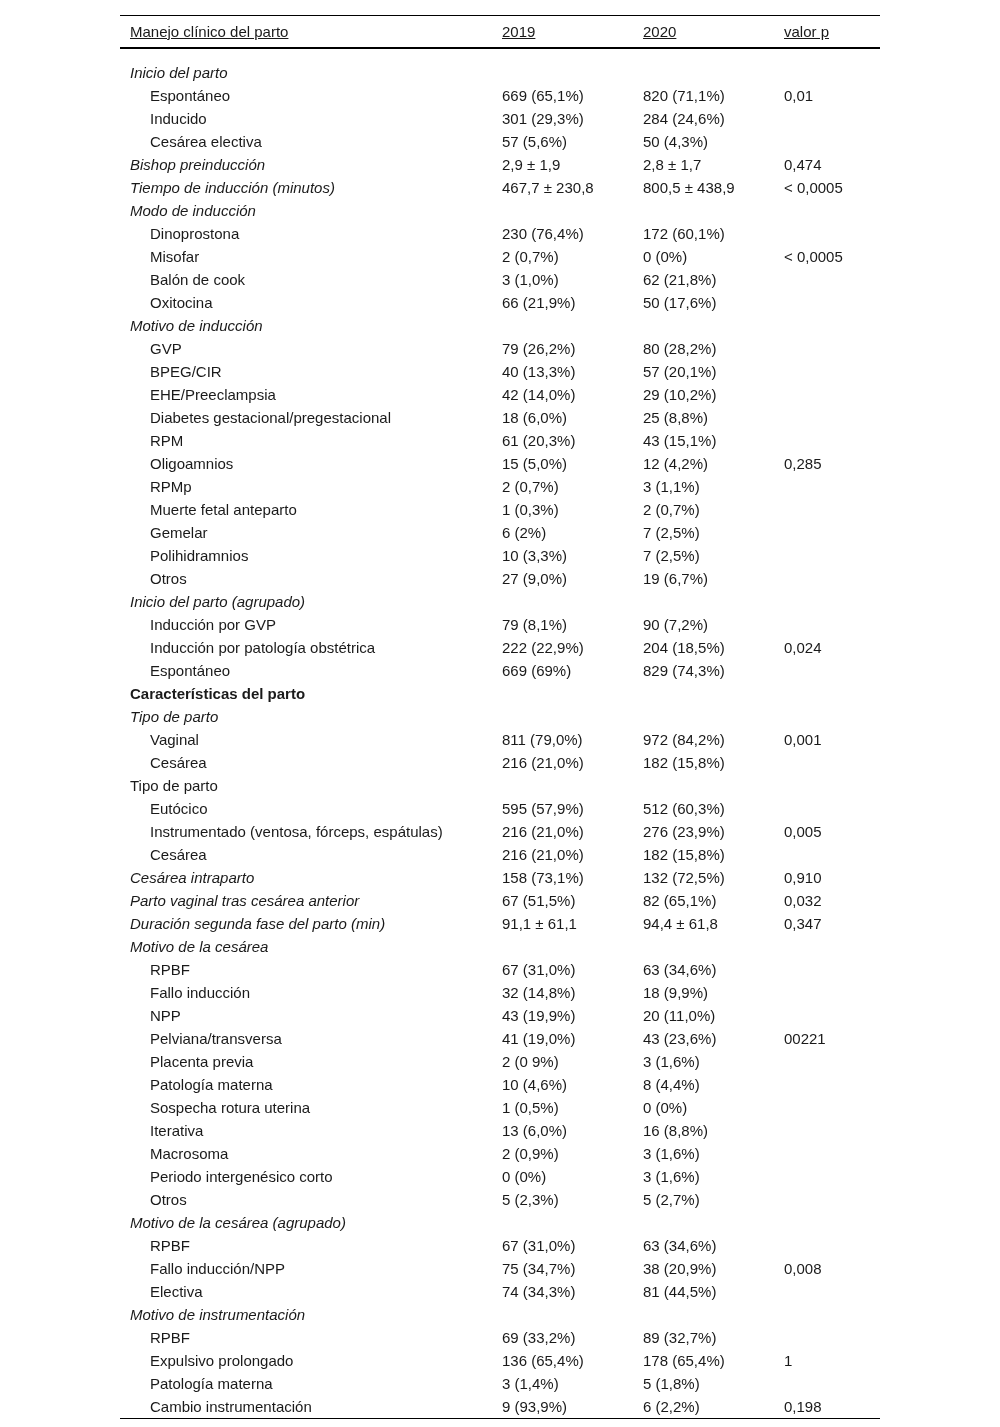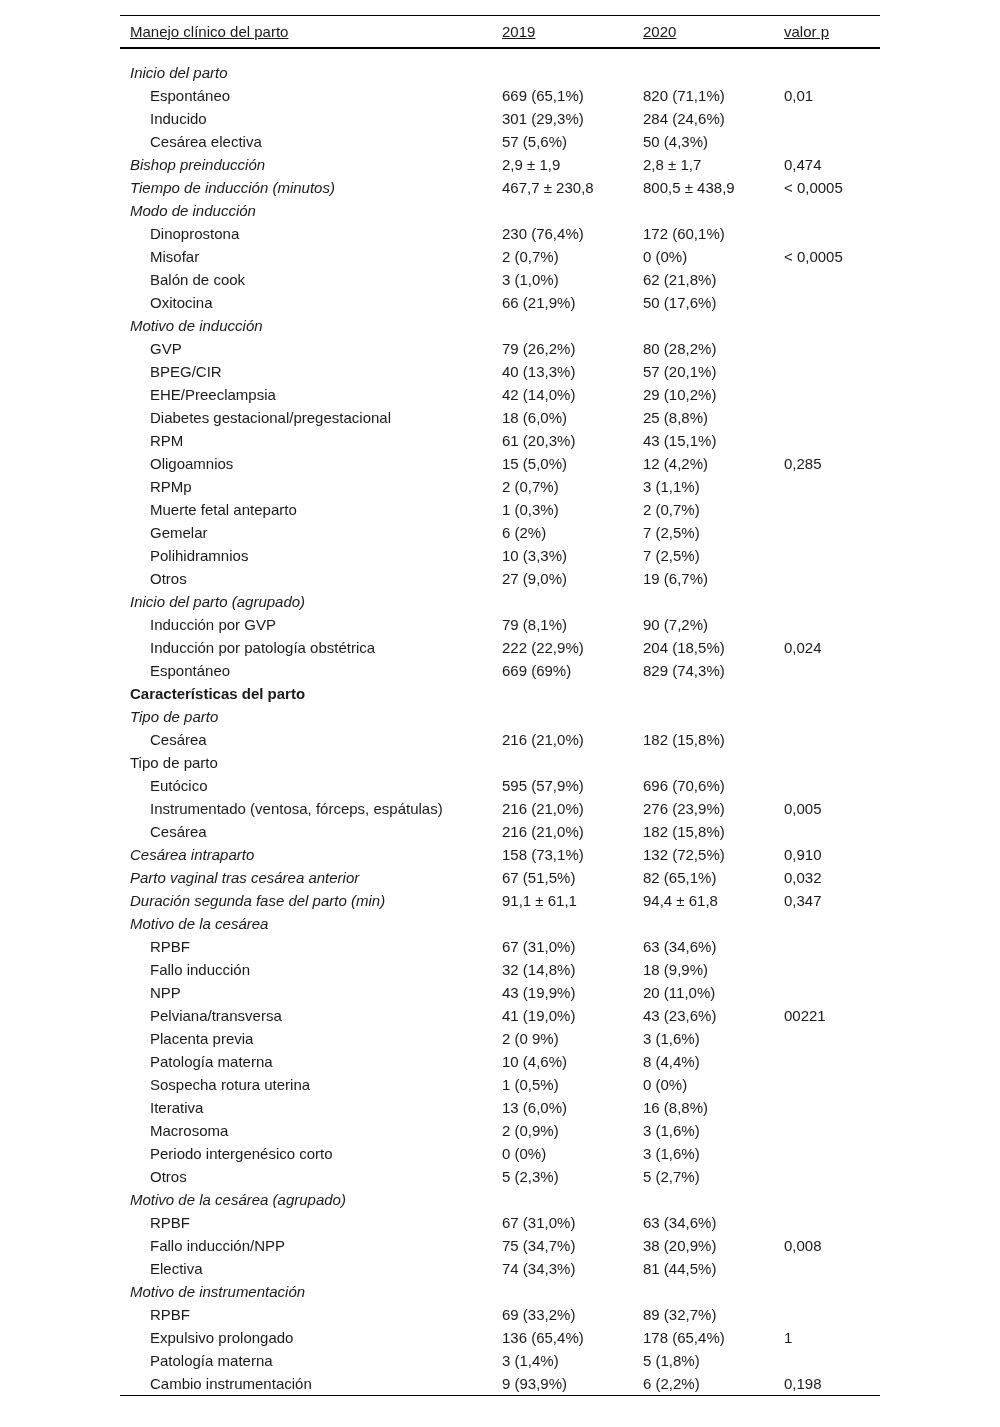--- a/index.html
+++ b/index.html
@@ -202,35 +202,41 @@
           <td></td>
           <td></td>
         </tr>
         <tr class="italic">
           <td class="label">Tipo de parto</td>
           <td></td>
           <td></td>
           <td></td>
         </tr>
         <tr class="indent">
+          <td class="label">Vaginal</td>
+          <td>811 (79,0%)</td>
+          <td>972 (84,2%)</td>
+          <td>0,001</td>
+        </tr>
+        <tr class="indent">
           <td class="label">Cesárea</td>
           <td>216 (21,0%)</td>
           <td>182 (15,8%)</td>
           <td></td>
         </tr>
         <tr class="plain">
           <td class="label">Tipo de parto</td>
           <td></td>
           <td></td>
           <td></td>
         </tr>
         <tr class="indent">
           <td class="label">Eutócico</td>
           <td>595 (57,9%)</td>
-          <td>696 (70,6%)</td>
+          <td>512 (60,3%)</td>
           <td></td>
         </tr>
         <tr class="indent">
           <td class="label">Instrumentado (ventosa, fórceps, espátulas)</td>
           <td>216 (21,0%)</td>
           <td>276 (23,9%)</td>
           <td>0,005</td>
         </tr>
         <tr class="indent">
           <td class="label">Cesárea</td>

